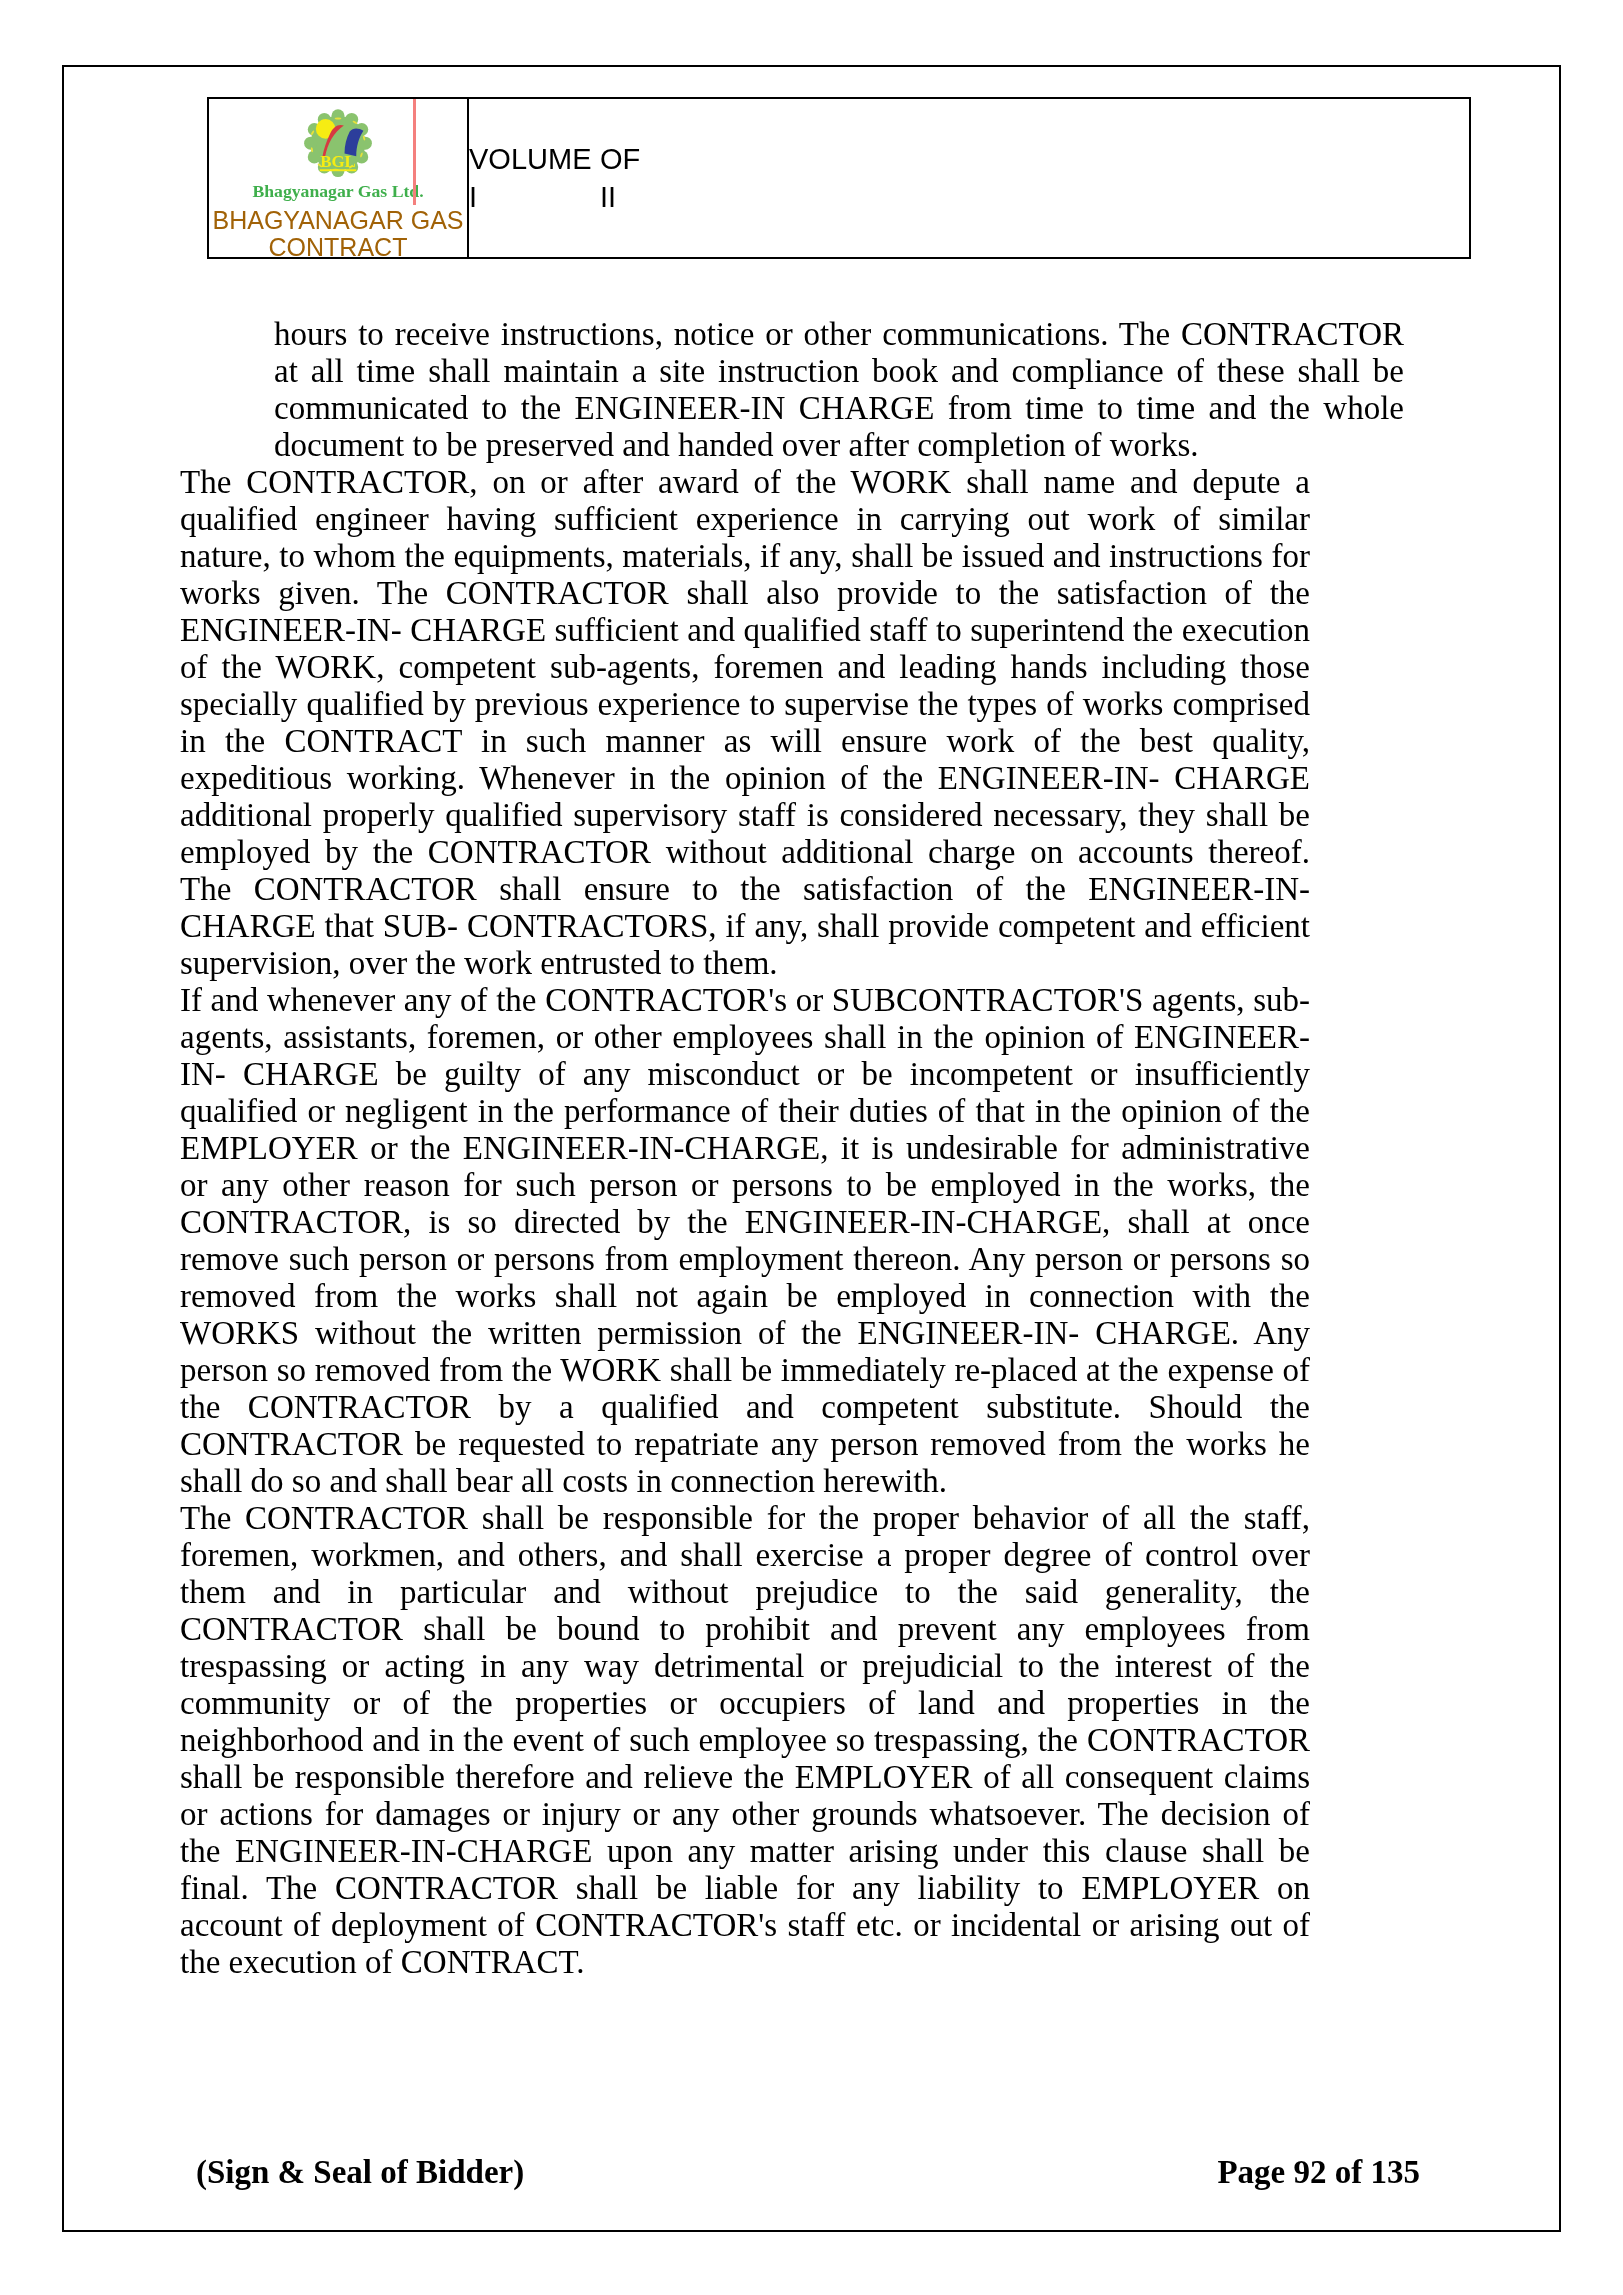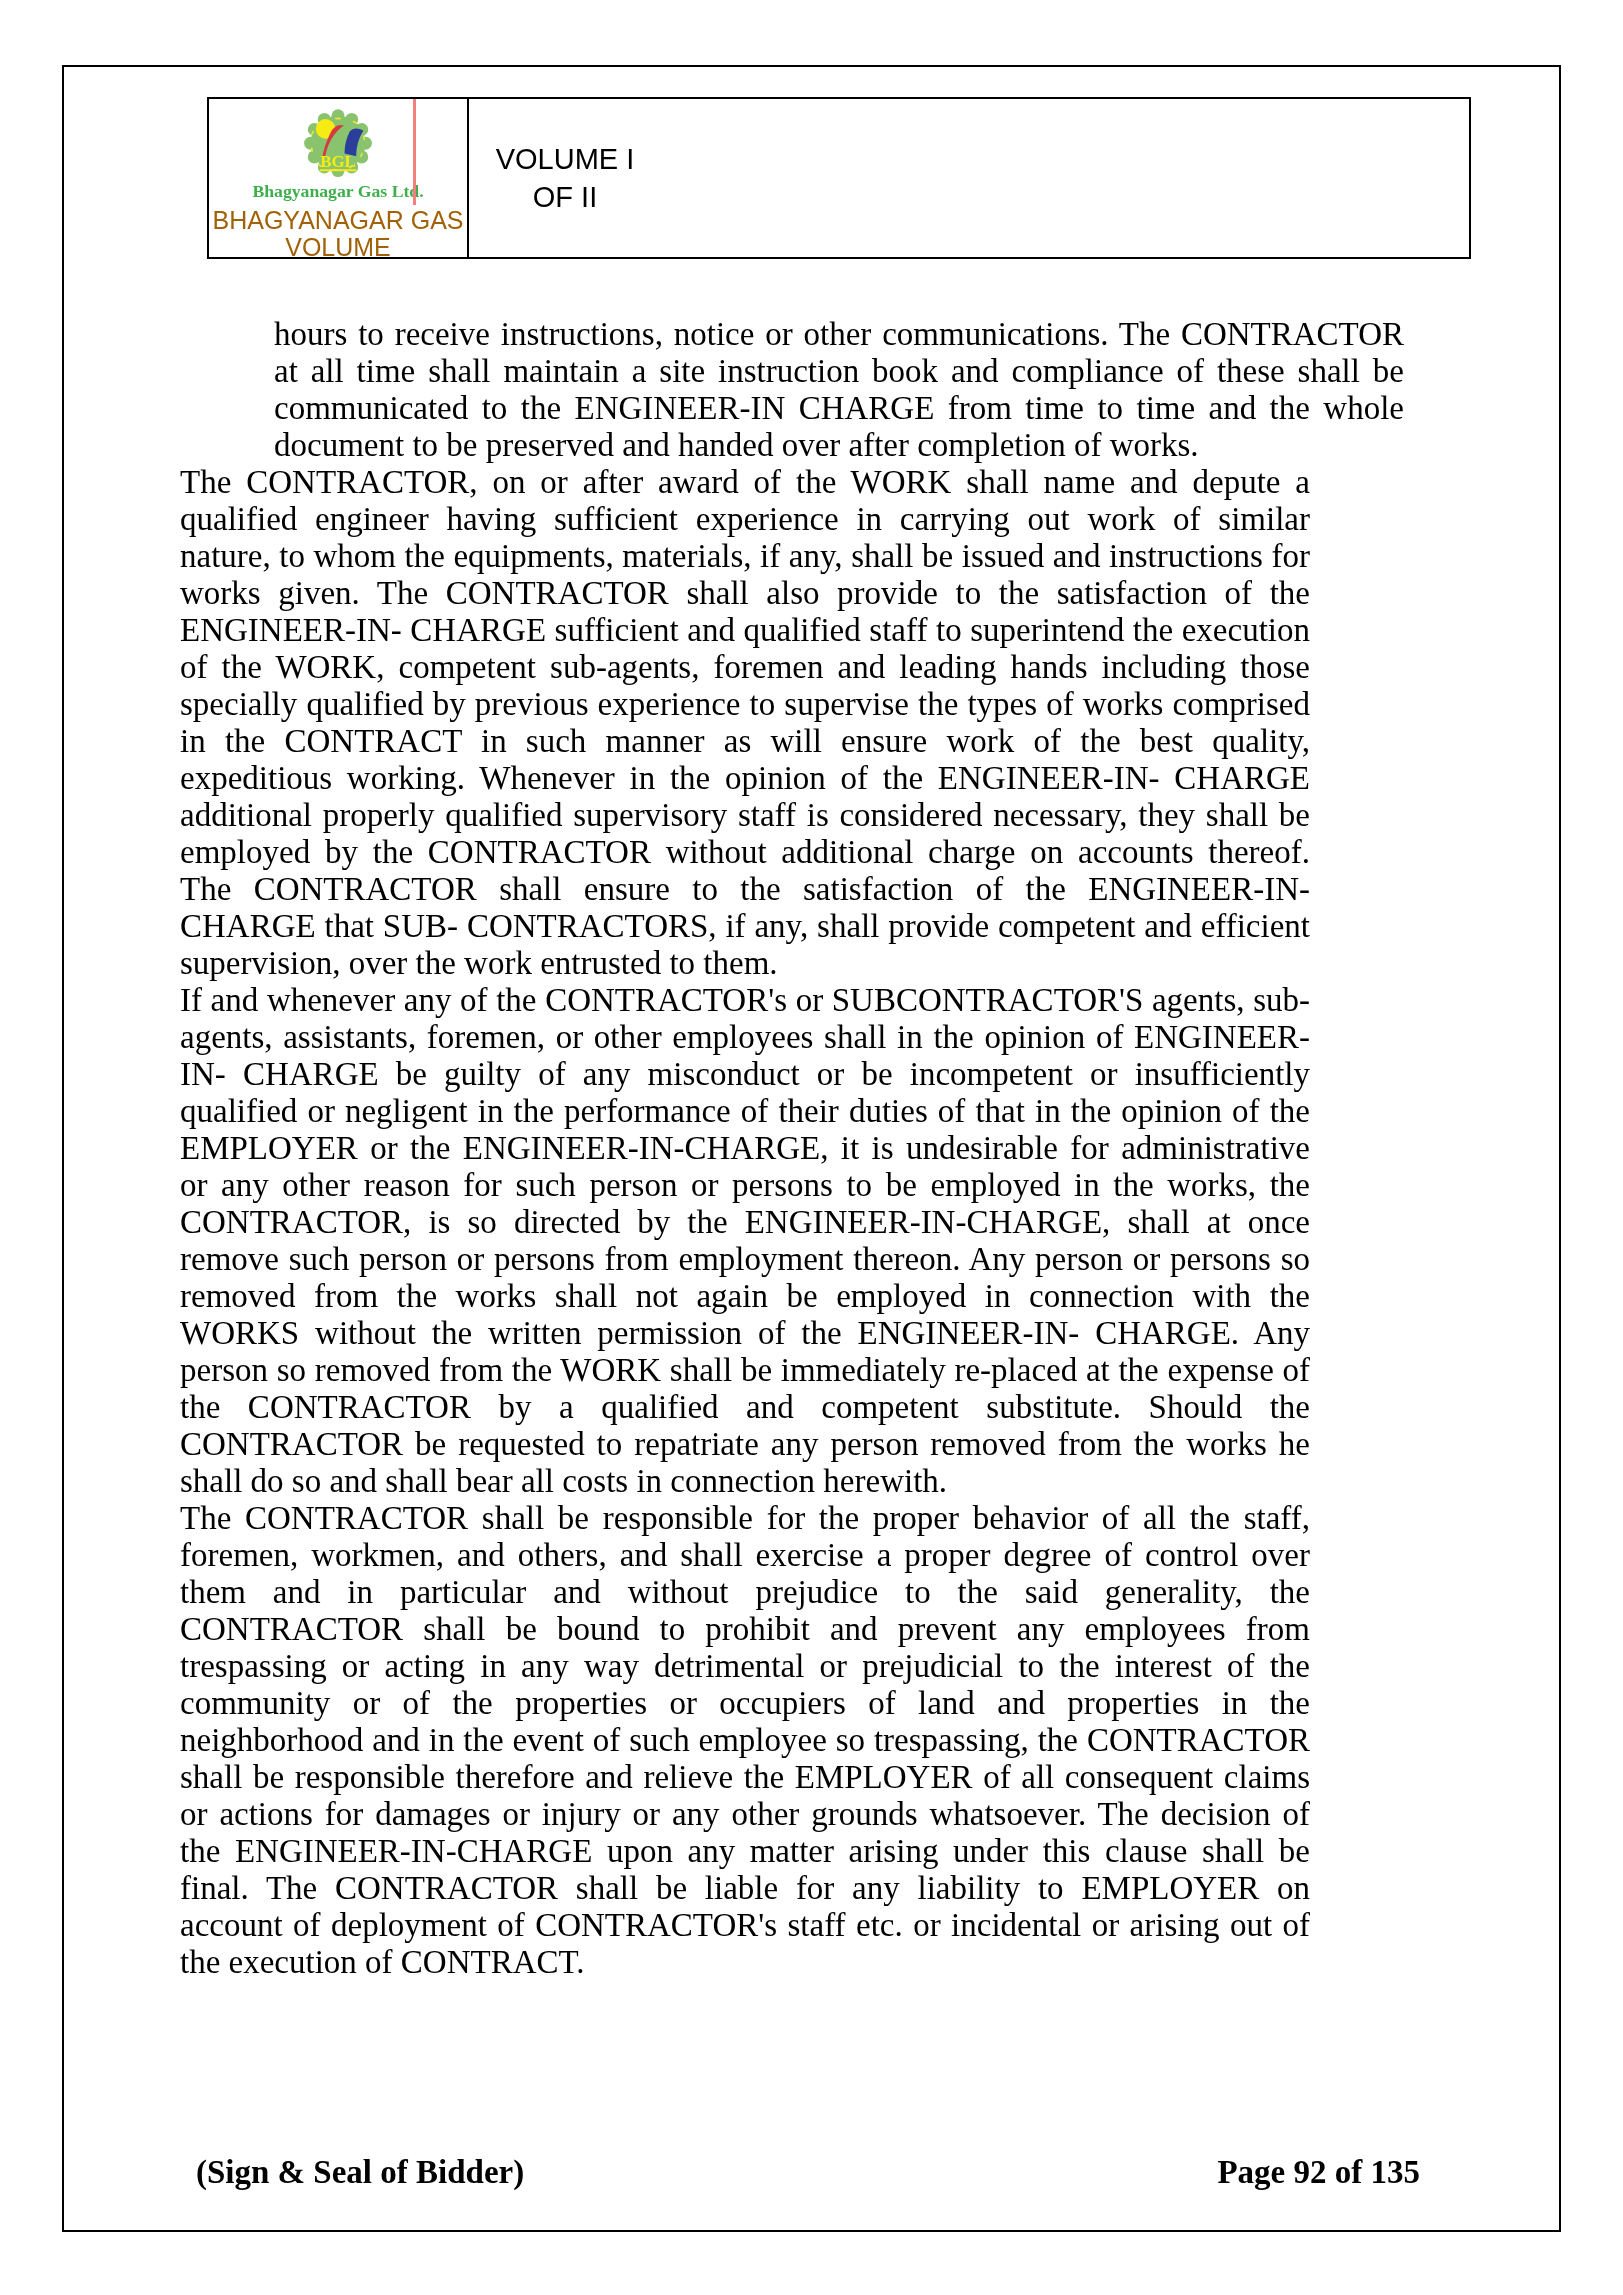--- a/index.html
+++ b/index.html
@@ -33,21 +33,21 @@
     position:absolute;top:0;right:51px;width:2.6px;height:106px;background:#f4807e;
   }
   .cell-title{
     flex:1;border-right:2.6px solid #000;padding:5.2px 29px;
     display:flex;flex-direction:column;justify-content:center;
     font-family:"Liberation Sans", sans-serif;
   }
   .title-text{font-size:33px;line-height:39px;text-align:justify;margin:0;}
   .bid-text{font-size:33px;line-height:39px;text-align:center;margin:0;}
   .cell-volume{
-    width:192px;display:flex;flex-direction:column;justify-content:center;
+    width:192px;display:flex;flex-direction:row;justify-content:center;
     align-items:center;font-family:"Liberation Sans", sans-serif;
     font-size:29px;line-height:38px;
   }
   
   .content{
     position:absolute;left:180px;top:291px;width:1224px;
     font-size:33px;line-height:37px;margin-top:25px;
   }
   .row{display:flex;}
   .row .num{width:94px;flex:none;}
@@ -98,21 +98,21 @@
       </g>
       <circle cx="47" cy="30" r="15" fill="#f6ec13"></circle>
       <path d="M46,74 C50,52 60,35 75,25 C66,22 59,27 54,37 C48,49 44,62 42,73 Z" fill="#d63a41"></path>
       <path d="M84,34 C79,44 76,55 76,68 L94,72 C94,57 98,44 105,33 C97,28 89,28 84,34 Z" fill="#2c3e9b"></path>
       <text x="66" y="88" text-anchor="middle" font-family="Liberation Serif, serif" font-size="26" font-weight="bold" fill="#f6ec13">BGL</text>
       <rect x="38" y="92" width="56" height="3" fill="#f6ec13"></rect>
     </svg>
     <div class="logo-caption">Bhagyanagar Gas Ltd.</div>
     <div class="logo-company">
       <div>BHAGYANAGAR GAS</div>
-      <div>VOLUME</div>
+      <div>CONTRACT</div>
     </div>
     <div class="red-line"></div>
   </div>
 
 
   <div class="cell cell-volume">
     <div>VOLUME I</div>
     <div>OF II</div>
   </div>
 

